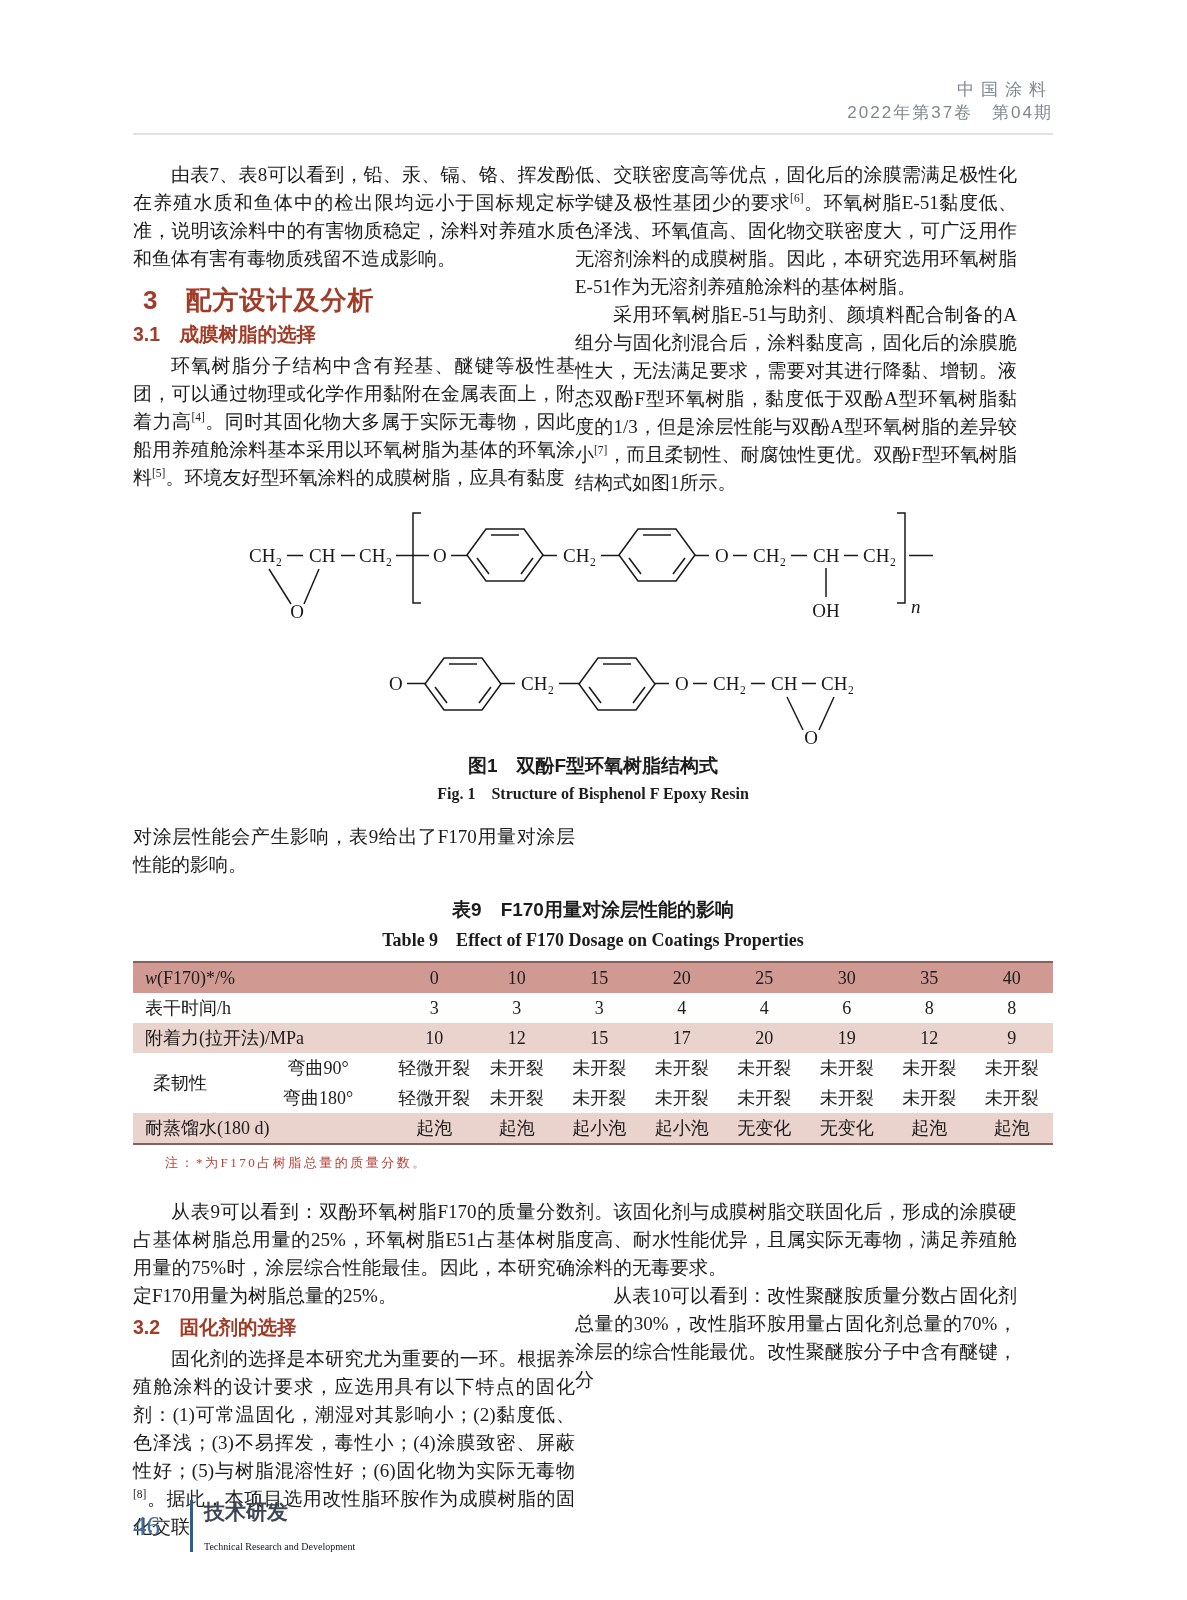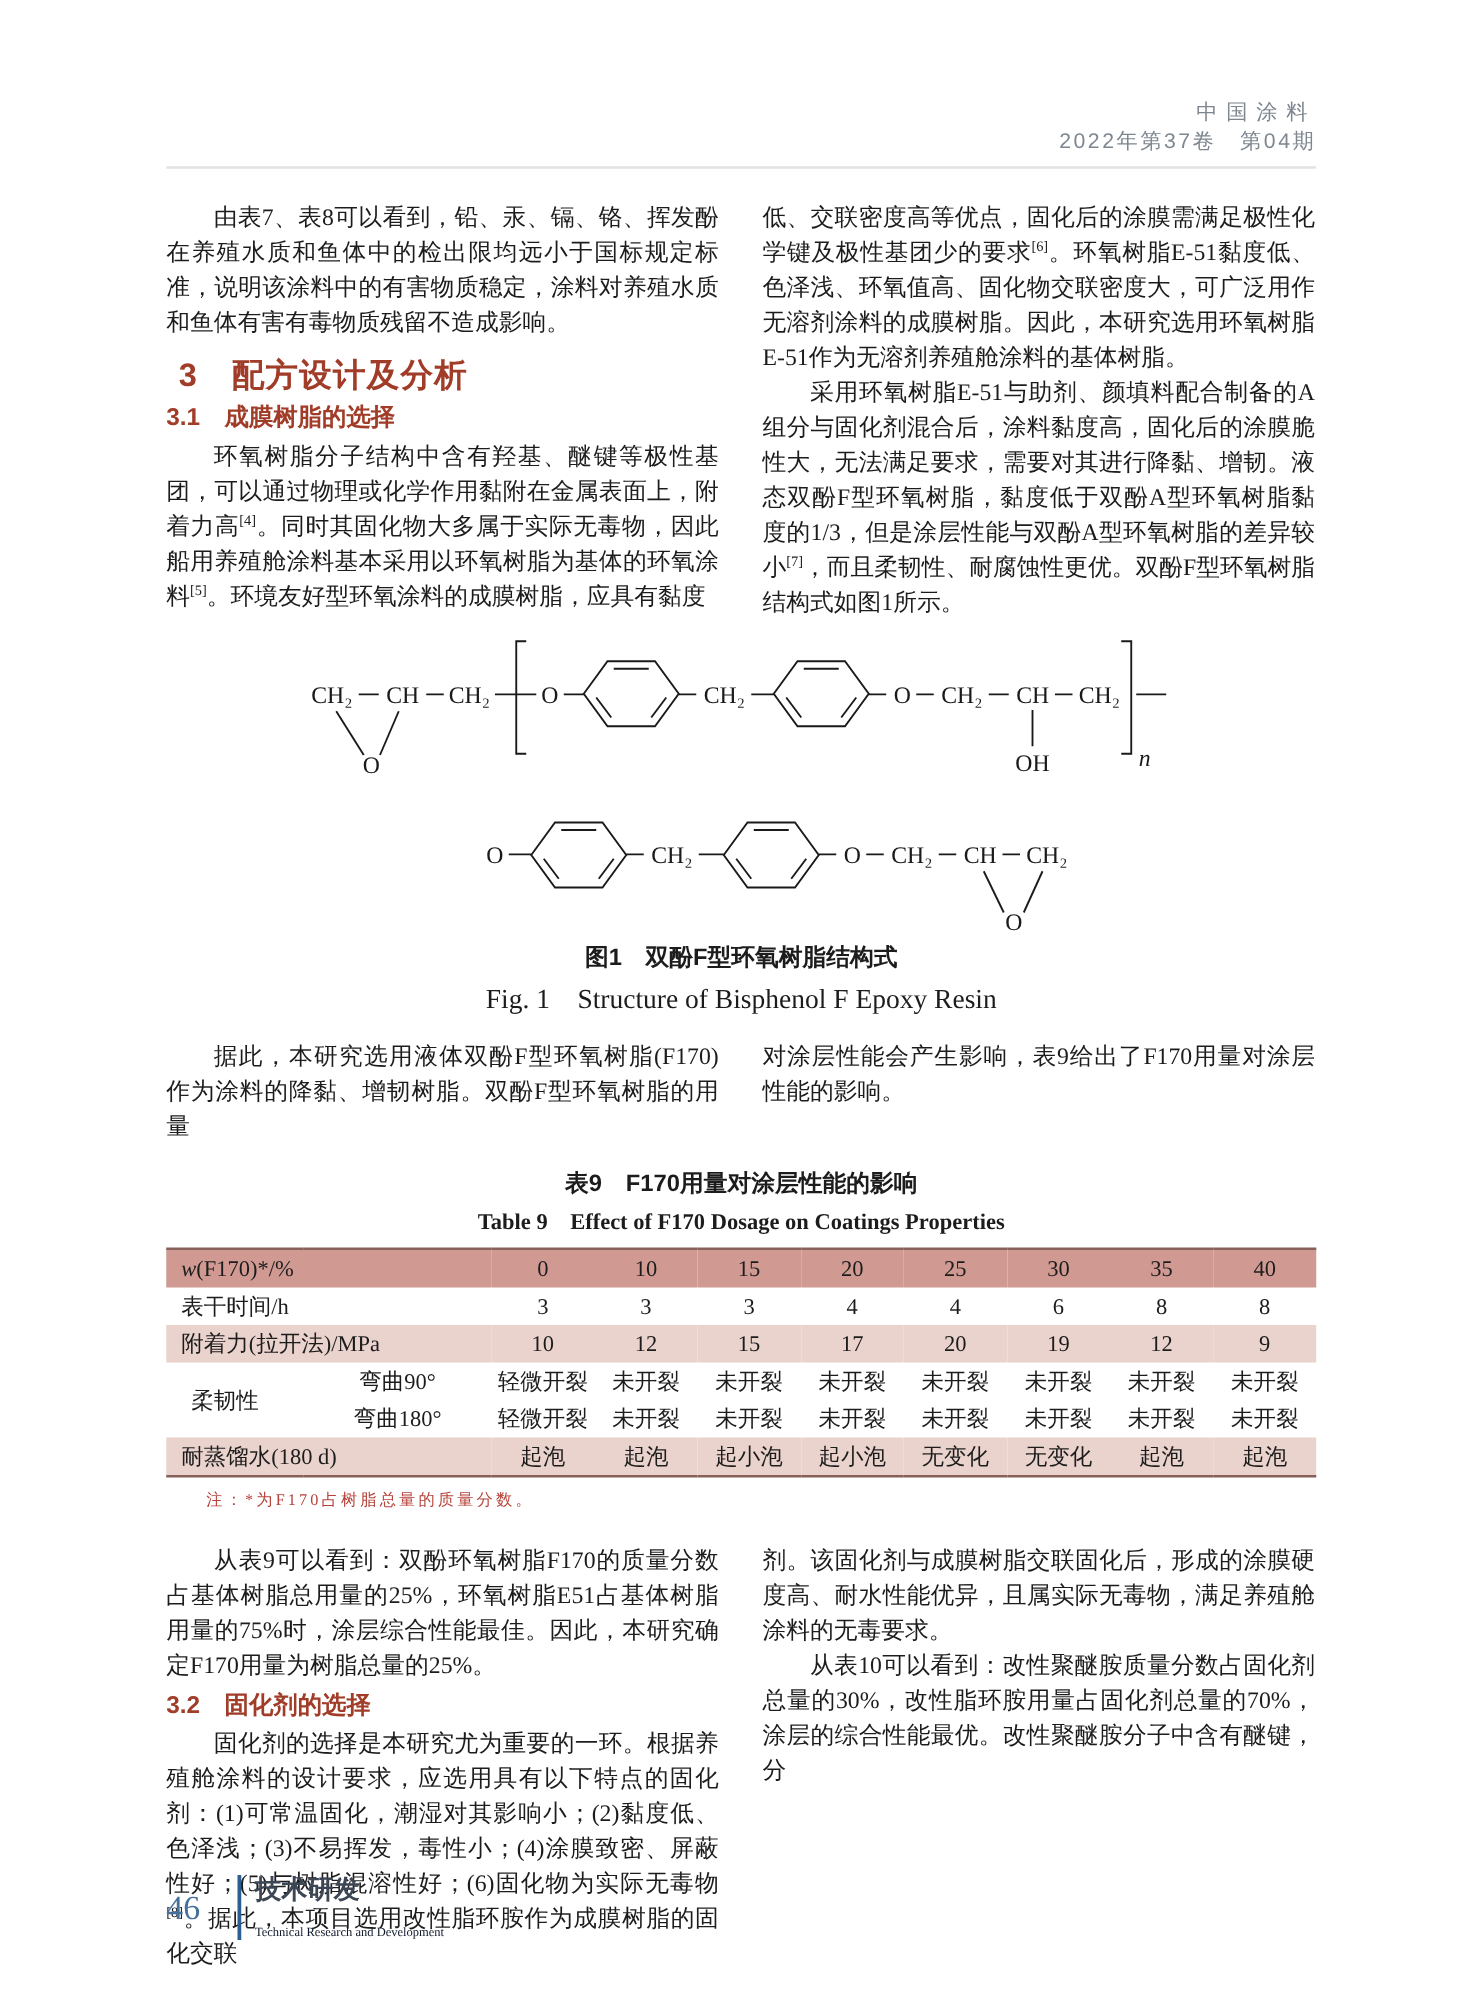--- a/index.html
+++ b/index.html
@@ -15,21 +15,21 @@
     display:flex; justify-content:space-between; align-items:flex-end;
     border-bottom:2px solid #e3e3e3; padding-bottom:9px;
     color:var(--header-gray,#7e8790); font-size:17px;
     font-family:"Liberation Sans","DejaVu Sans",sans-serif;
     flex-direction:column;
   }
   .journal { letter-spacing:7px; }
   .issue  { letter-spacing:2px; }
 
   
-  .cols { display:flex; gap:35px; }
+  .cols { display:flex; }
   .col  { width:442px; text-align:justify; font-size:19px; line-height:28px; }
   .top-cols { margin-top:26px; }
   .mid-cols { margin-top:18px; }
   .bottom-cols { margin-top:26px; }
   p { margin:0; }
   .indent { text-indent:2em; }
   sup.ref { font-size:11.5px; line-height:0; vertical-align:super; }
 
   .sec {
     font-family:"Liberation Sans","DejaVu Sans",sans-serif; font-weight:bold;
@@ -40,21 +40,21 @@
     font-family:"Liberation Sans","DejaVu Sans",sans-serif; font-weight:bold;
     color:var(--heading-red,#a03c28); font-size:19.5px; line-height:27px;
     margin:4px 0 4px 0;
   }
 
   
   .figure { margin-top:10px; text-align:center; }
   .figure svg { display:block; margin:0 auto; }
   .figure svg text { font-family:"Liberation Serif","DejaVu Serif",serif; font-size:19px; fill:#1a1a1a; }
   .figcap-cn { font-family:"Liberation Sans","DejaVu Sans",sans-serif; font-weight:bold; font-size:19px; margin-top:6px; }
-  .figcap-en { font-weight:normal; font-size:22px; margin-top:5px; }
+  .figcap-en { font-weight:bold; font-size:16px; margin-top:5px; }
 
   
   .tablecap-cn { text-align:center; font-family:Liberation Sans, sans-serif; font-weight:bold; font-size:19px; margin-top:18px; }
   .tablecap-en { text-align:center; font-weight:bold; font-size:18px; margin:5px 0 9px 0; }
   table.t9 {
     width:920px; border-collapse:collapse; table-layout:fixed; font-size:18px;
     border-top:2px solid #87605b; border-bottom:2px solid #87605b;
   }
   table.t9 td { height:28px; padding:1px 0; text-align:center; vertical-align:middle; line-height:24px; }
   table.t9 td.lbl { text-align:left; padding-left:12px; }
@@ -163,23 +163,20 @@
         <text x="588" y="205">CH₂</text>
         <text x="578" y="259" text-anchor="middle">O</text>
       </g>
     </svg>
     <div class="figcap-cn">图1　双酚F型环氧树脂结构式</div>
     <div class="figcap-en">Fig. 1　Structure of Bisphenol F Epoxy Resin</div>
   </div>
 
   <div class="cols mid-cols">
     <div class="col">
-      <p class="indent">据此，本研究选用液体双酚F型环氧树脂(F170)作为涂料的降黏、增韧树脂。双酚F型环氧树脂的用量</p>
-    </div>
-    <div class="col">
       <p>对涂层性能会产生影响，表9给出了F170用量对涂层性能的影响。</p>
     </div>
   </div>
 
   <div class="tablecap-cn">表9　F170用量对涂层性能的影响</div>
   <div class="tablecap-en">Table 9　Effect of F170 Dosage on Coatings Properties</div>
   <table class="t9">
     <colgroup>
       <col style="width:110px">
         <col style="width:150px">

